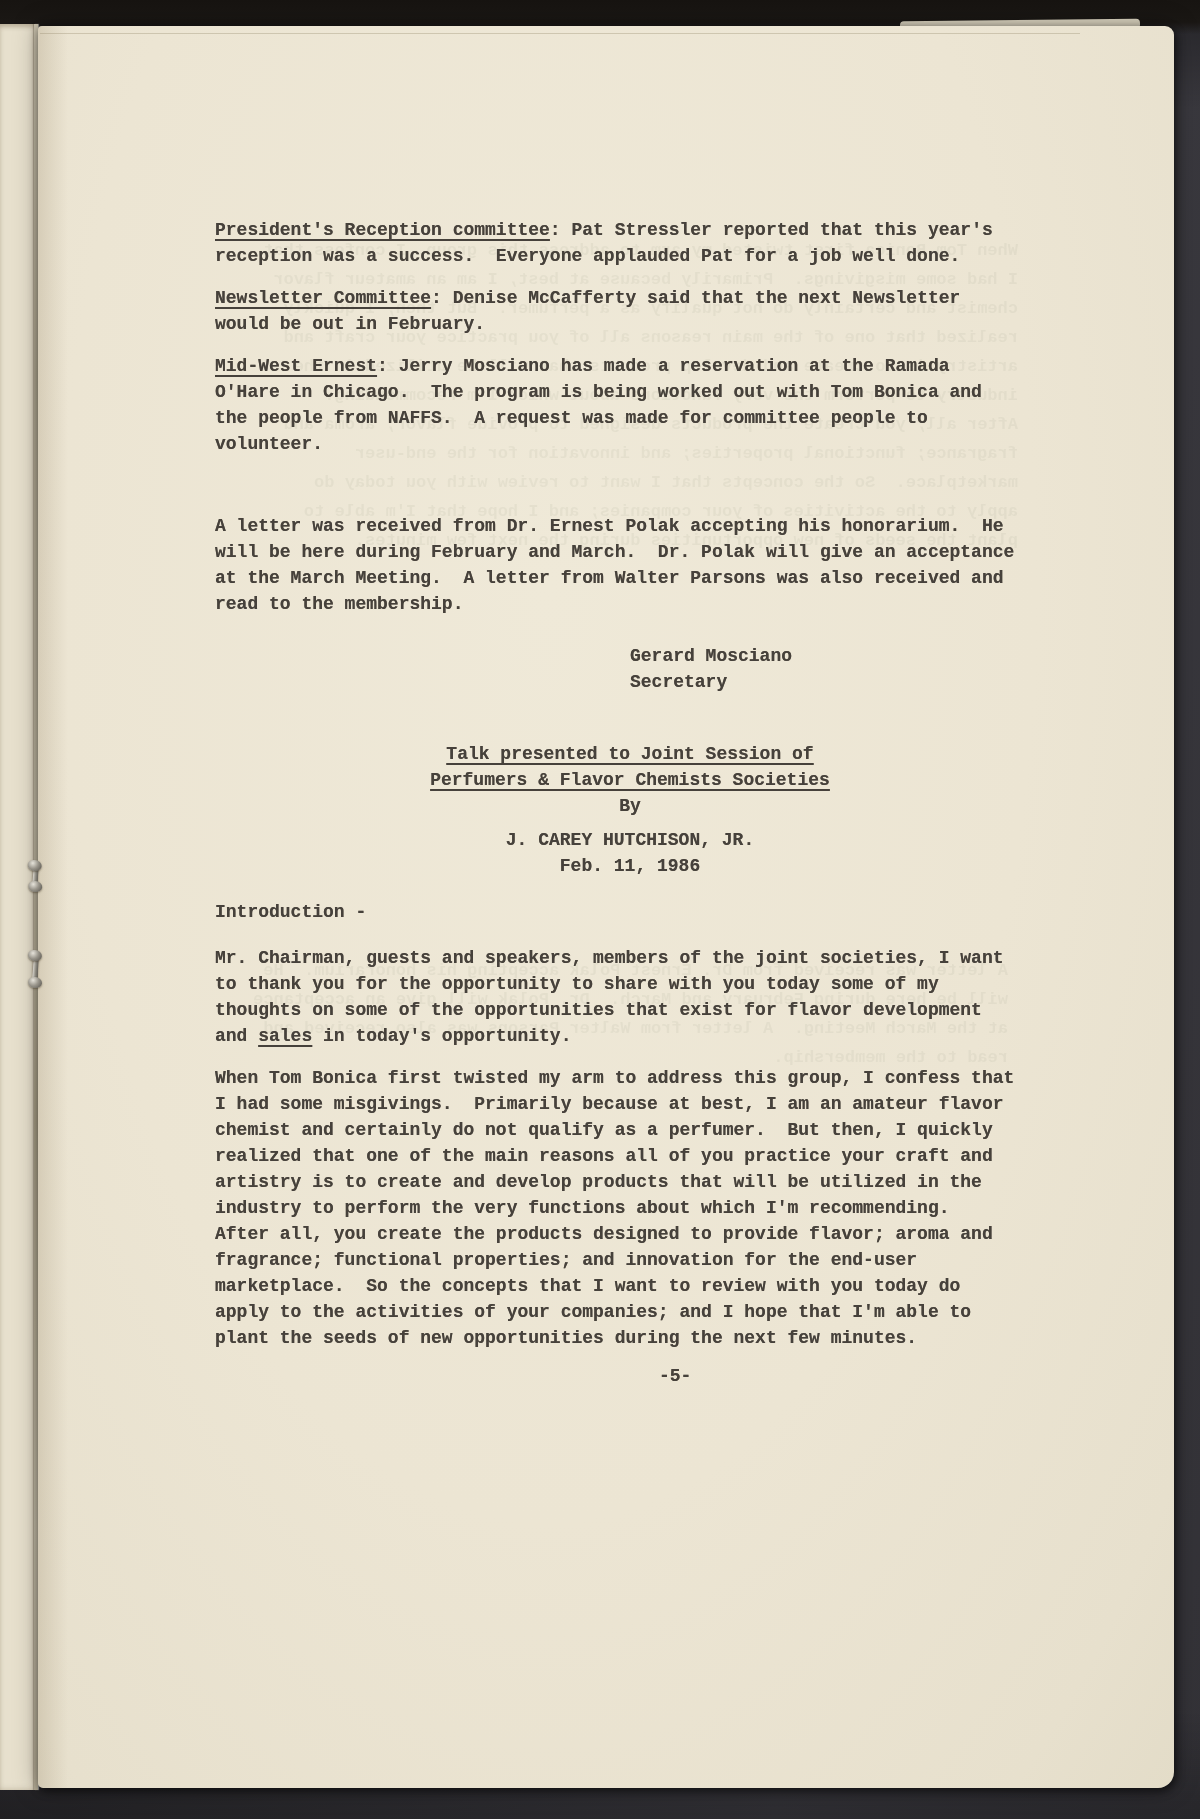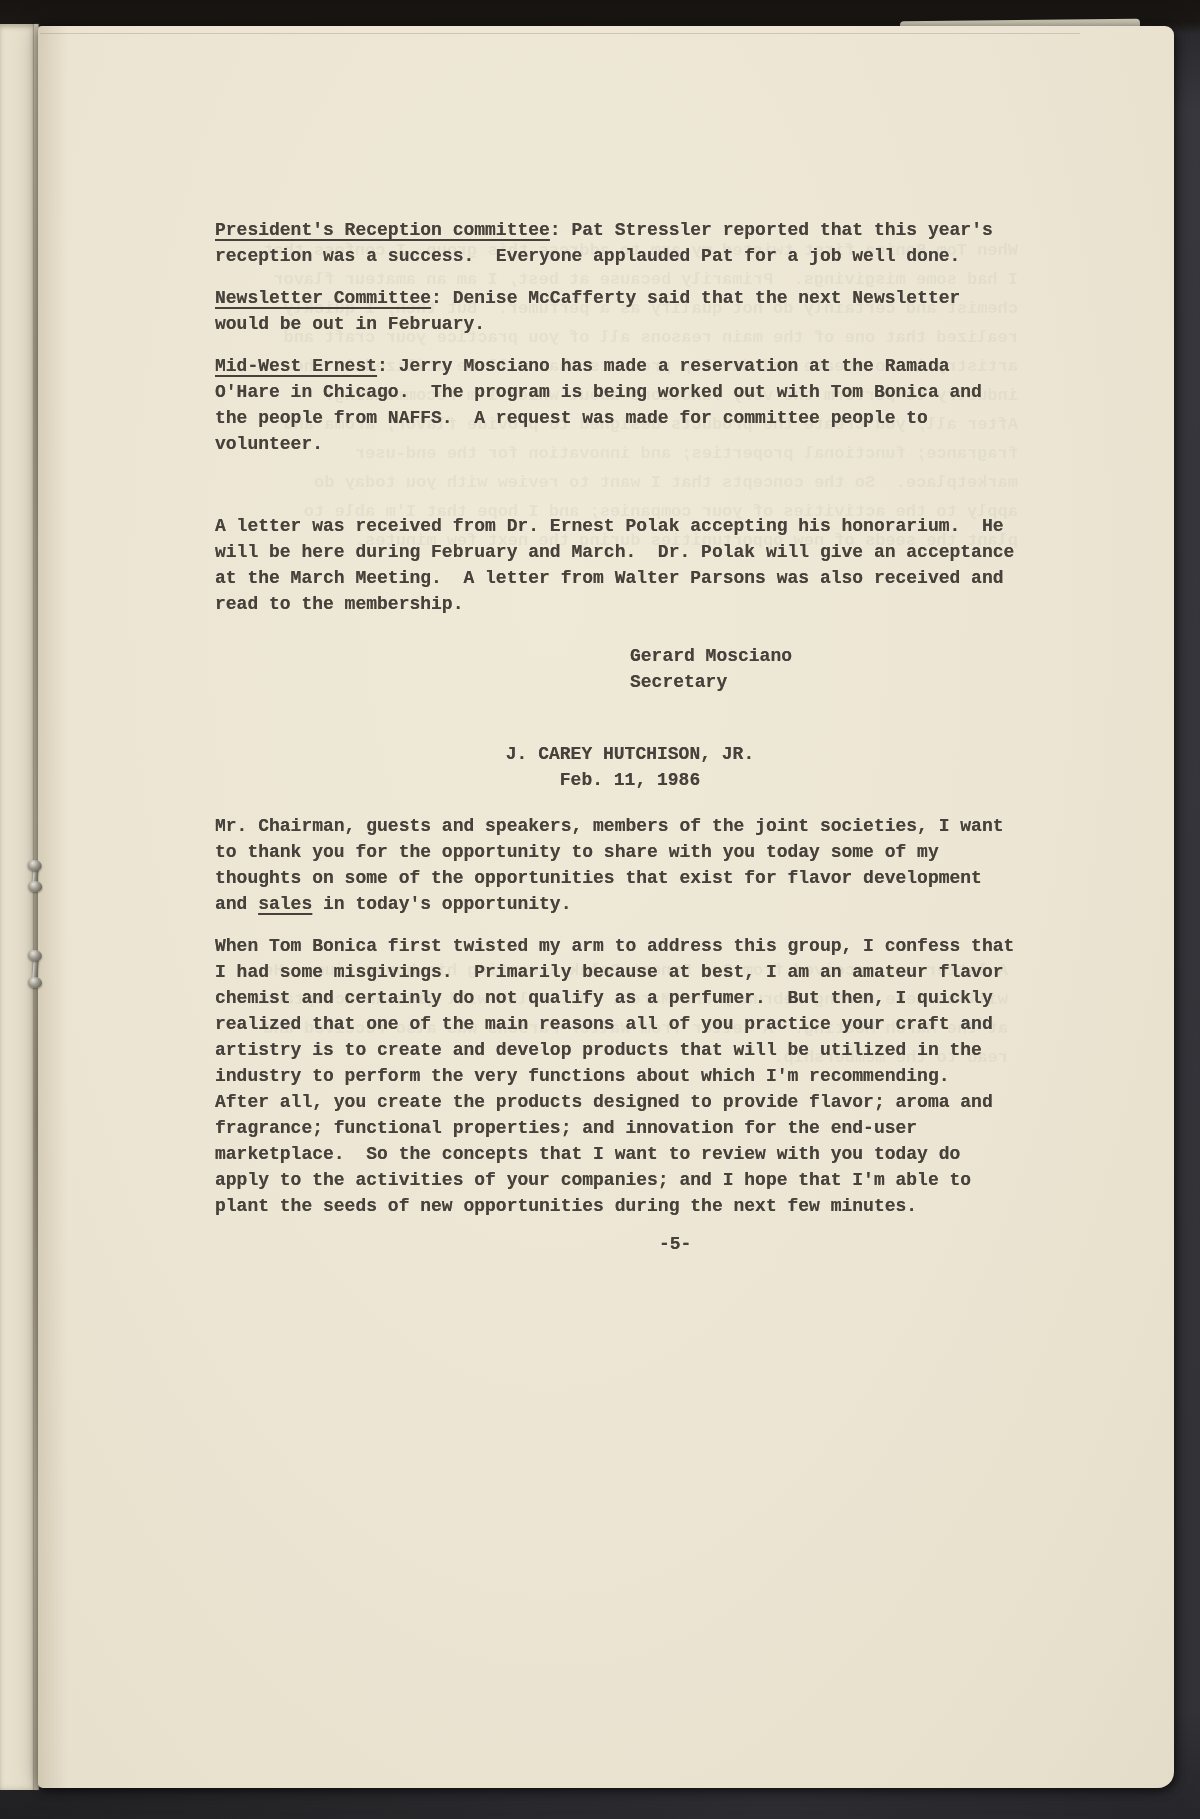--- a/index.html
+++ b/index.html
@@ -133,25 +133,29 @@
       <p class="mb26">A letter was received from Dr. Ernest Polak accepting his honorarium.  He
 will be here during February and March.  Dr. Polak will give an acceptance
 at the March Meeting.  A letter from Walter Parsons was also received and
 read to the membership.</p>
 
 
 
       <p class="sig mb46"><span>Gerard Mosciano</span>
 <span>Secretary</span></p>
 
+      <p class="center mb8"><span class="u">Talk presented to Joint Session of</span>
+<span class="u">Perfumers &amp; Flavor Chemists Societies</span>
+<span>By</span></p>
 
       <p class="center mb20"><span>J. CAREY HUTCHISON, JR.</span>
 <span>Feb. 11, 1986</span></p>
 
 
+      <p class="mb20">Introduction -</p>
 
       <p class="mb16"><span>Mr. Chairman, guests and speakers, members of the joint societies, I want
 to thank you for the opportunity to share with you today some of my
 thoughts on some of the opportunities that exist for flavor development
 and </span><span class="u">sales</span><span> in today's opportunity.</span></p>
 
       <p class="mb12">When Tom Bonica first twisted my arm to address this group, I confess that
 I had some misgivings.  Primarily because at best, I am an amateur flavor
 chemist and certainly do not qualify as a perfumer.  But then, I quickly
 realized that one of the main reasons all of you practice your craft and

